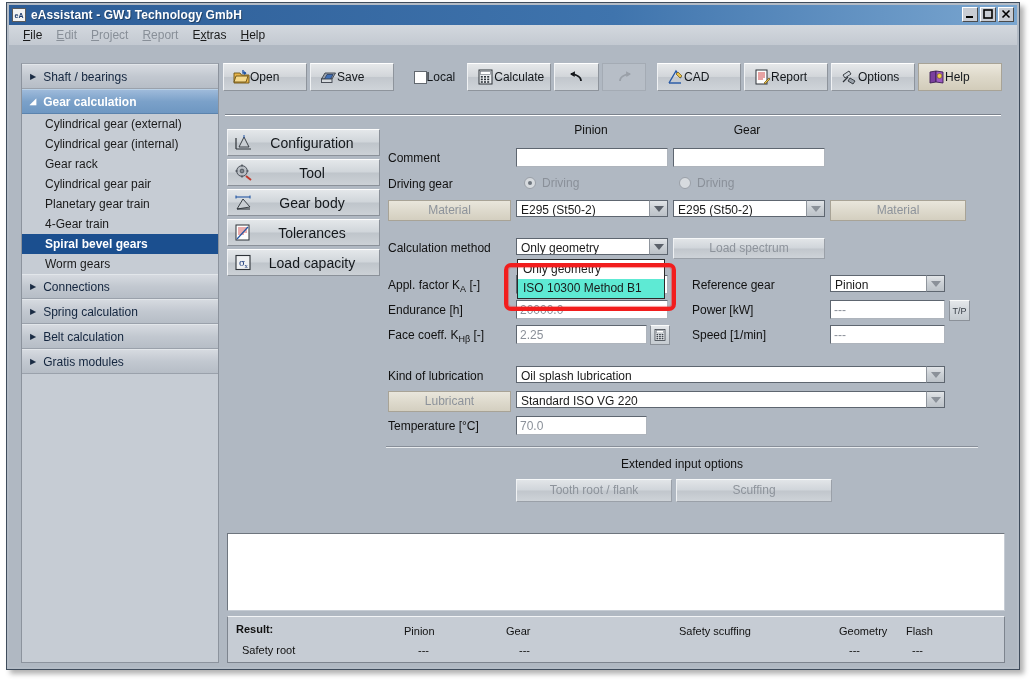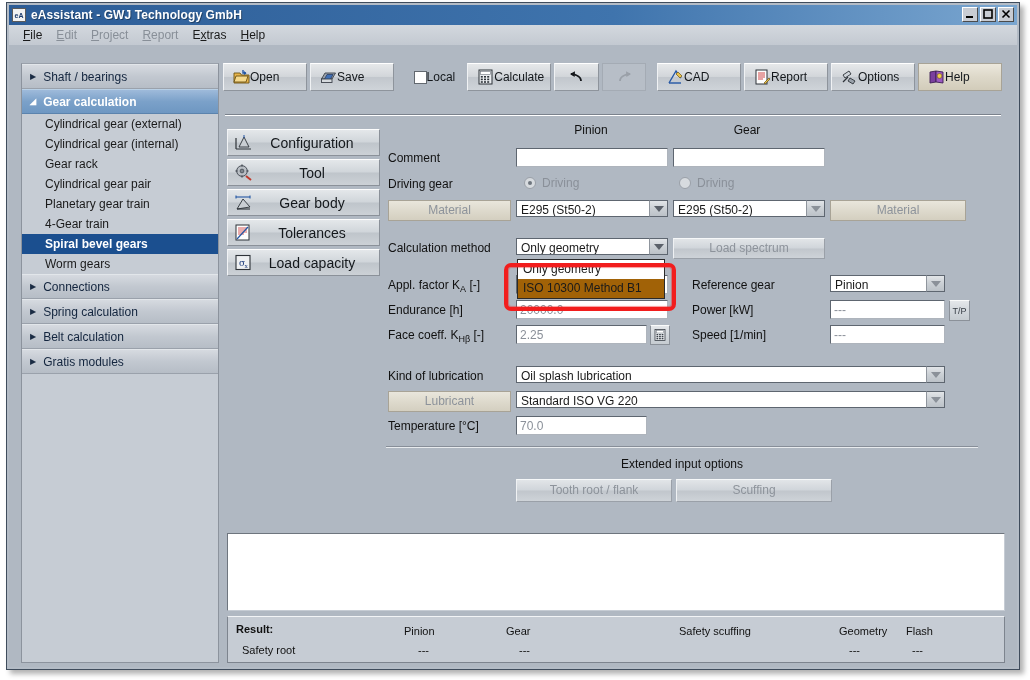--- a/index.html
+++ b/index.html
@@ -173,21 +173,21 @@
     height: 2px;
   }
   
   #ddpop {
     position: absolute; border: 1px solid #2a2a2a; background: #ffffff; z-index: 40;
   }
   #ddpop .item {
     font-size: 12px; color: #1a1a1a; padding: 1px 5px; height: 19px; line-height: 17px;
     white-space: nowrap; cursor: default;
   }
-  #ddpop .item.hl { background: #a16207; }
+  #ddpop .item.hl { background: #5eead4; }
   
   #redrect {
     position: absolute; z-index: 50; border: 4px solid #f21d1d; pointer-events: none;
     border-radius: 7px;
     box-shadow: 0 0 1px 1px rgba(242,29,29,0.45) inset;
   }
   
   #msgpanel {
     position: absolute; left: 4px; right: 0; top: 470px; height: 78px;
     background: #ffffff; border: 1px solid #6e757e;

